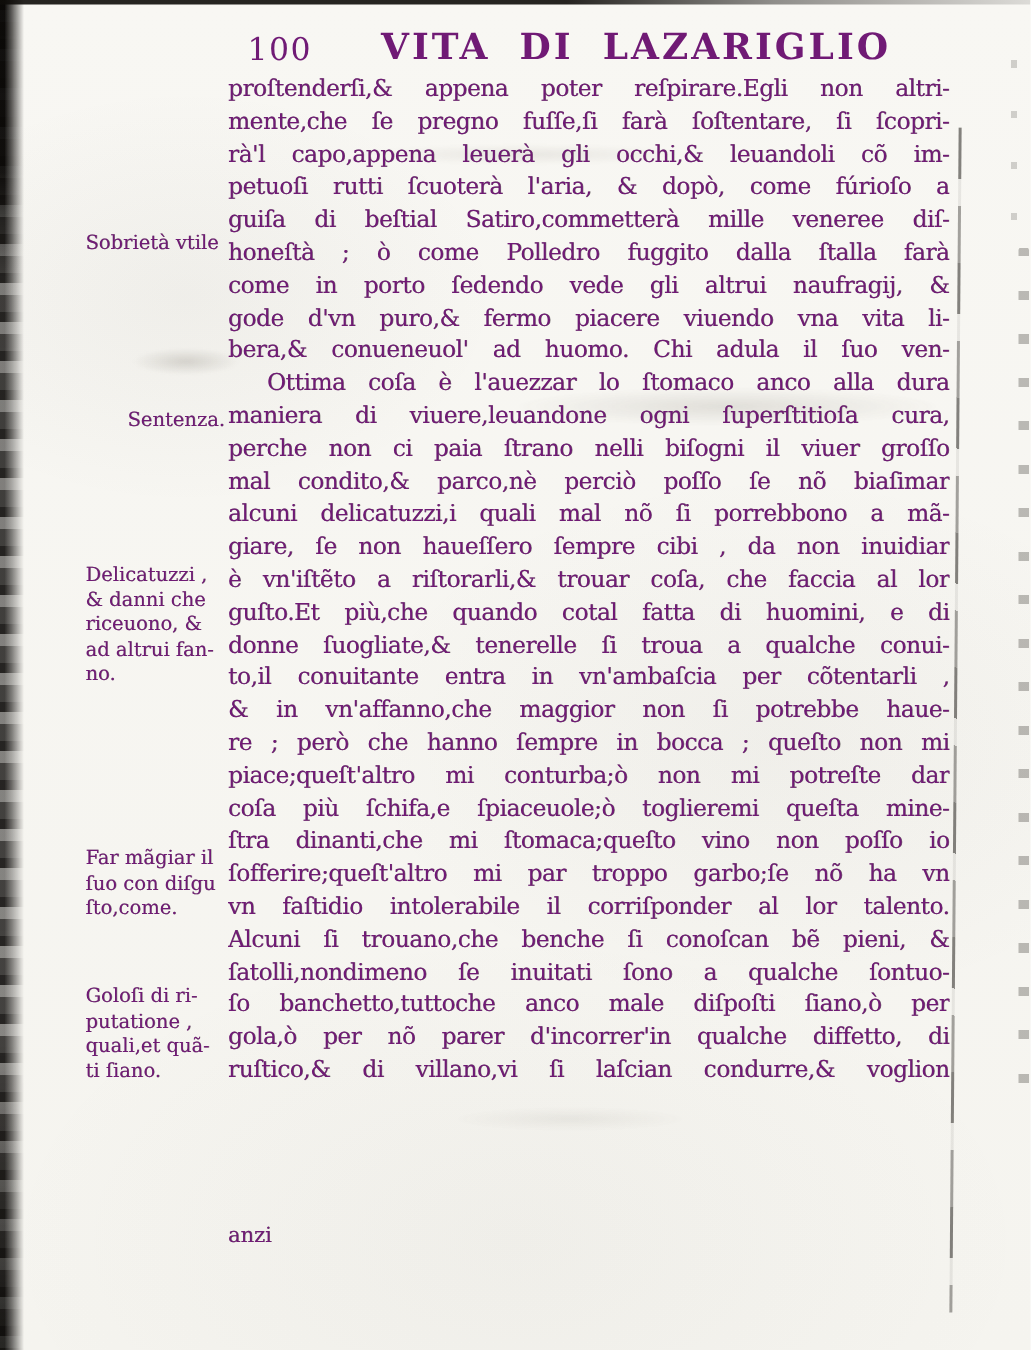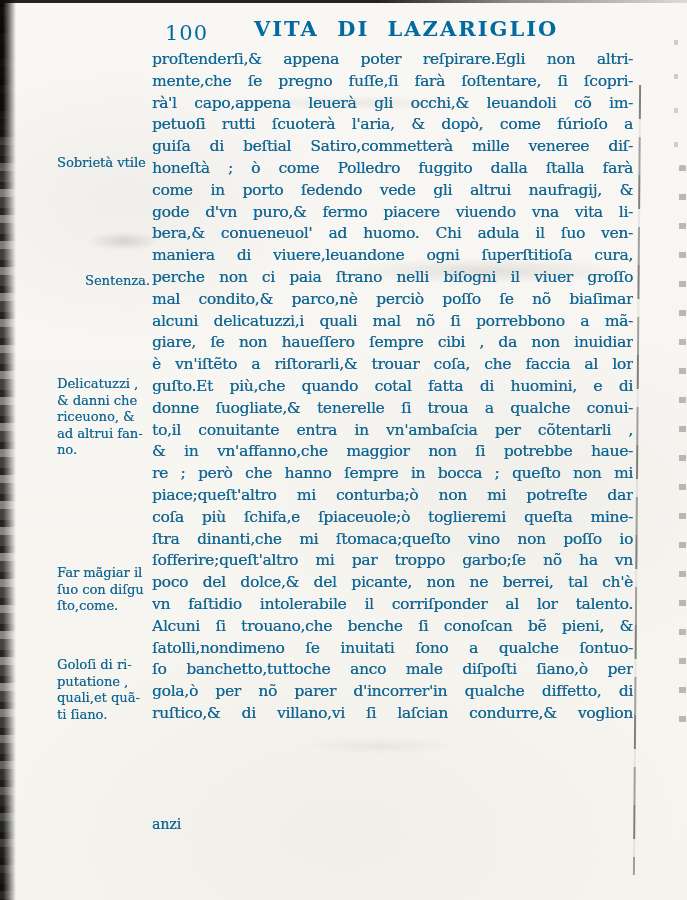--- a/index.html
+++ b/index.html
@@ -55,29 +55,29 @@
   .smudge{
     position:absolute;
     background:radial-gradient(ellipse, rgba(95,88,75,0.20), transparent 70%);
     filter:blur(1px);
   }
   .sm1{left:88px;top:232px;width:72px;height:18px;}
   .sm2{left:340px;top:258px;width:290px;height:26px;opacity:.75;}
   .sm3{left:235px;top:96px;width:230px;height:14px;opacity:.5;}
   .sm4{left:300px;top:738px;width:160px;height:16px;opacity:.4;}
 
-  .ink{color:#0369a1;}
+  .ink{color:#701a75;}
   
   .pagenum{
     position:absolute;left:165px;top:21px;
     font-size:21px;letter-spacing:1px;
   }
   .runtitle{
     position:absolute;left:254px;top:16px;
-    font-size:21px;font-weight:700;
+    font-size:24px;font-weight:700;
     letter-spacing:2px;word-spacing:9px;
     white-space:nowrap;
   }
   
   .bodycol{
     position:absolute;left:152px;top:49px;width:481px;
     font-size:15.5px;letter-spacing:-0.3px;
     line-height:21.8px;
     overflow:hidden;
     text-shadow:0.3px 0 0 rgba(28,25,21,0.55);
@@ -132,36 +132,36 @@
 
   <div class="bline">proſtenderſi,&amp; appena poter reſpirare.Egli non altri-</div>
       <div class="bline">mente,che ſe pregno fuſſe,ſi farà ſoſtentare, ſi ſcopri-</div>
       <div class="bline">rà'l capo,appena leuerà gli occhi,&amp; leuandoli cõ im-</div>
       <div class="bline">petuoſi rutti ſcuoterà l'aria, &amp; dopò, come fúrioſo a</div>
       <div class="bline">guiſa di beſtial Satiro,commetterà mille veneree diſ-</div>
       <div class="bline">honeſtà ; ò come Polledro fuggito dalla ſtalla farà</div>
       <div class="bline">come in porto ſedendo vede gli altrui naufragij, &amp;</div>
       <div class="bline">gode d'vn puro,&amp; fermo piacere viuendo vna vita li-</div>
       <div class="bline">bera,&amp; conueneuol' ad huomo. Chi adula il ſuo ven-</div>
+      <div class="bline indent">Ottima coſa è l'auezzar lo ſtomaco anco alla dura</div>
       <div class="bline">maniera di viuere,leuandone ogni ſuperſtitioſa cura,</div>
       <div class="bline">perche non ci paia ſtrano nelli biſogni il viuer groſſo</div>
       <div class="bline">mal condito,&amp; parco,nè perciò poſſo ſe nõ biaſimar</div>
       <div class="bline">alcuni delicatuzzi,i quali mal nõ ſi porrebbono a mã-</div>
       <div class="bline">giare, ſe non haueſſero ſempre cibi , da non inuidiar</div>
       <div class="bline">è vn'iſtẽto a riſtorarli,&amp; trouar coſa, che faccia al lor</div>
       <div class="bline">guſto.Et più,che quando cotal fatta di huomini, e di</div>
       <div class="bline">donne ſuogliate,&amp; tenerelle ſi troua a qualche conui-</div>
       <div class="bline">to,il conuitante entra in vn'ambaſcia per cõtentarli ,</div>
       <div class="bline">&amp; in vn'affanno,che maggior non ſi potrebbe haue-</div>
       <div class="bline">re ; però che hanno ſempre in bocca ; queſto non mi</div>
       <div class="bline">piace;queſt'altro mi conturba;ò non mi potreſte dar</div>
       <div class="bline">coſa più ſchifa,e ſpiaceuole;ò toglieremi queſta mine-</div>
       <div class="bline">ſtra dinanti,che mi ſtomaca;queſto vino non poſſo io</div>
       <div class="bline">ſofferire;queſt'altro mi par troppo garbo;ſe nõ ha vn</div>
-      <div class="bline">poco del dolce,&amp; del picante, non ne berrei, tal ch'è</div>
       <div class="bline">vn faſtidio intolerabile il corriſponder al lor talento.</div>
       <div class="bline">Alcuni ſi trouano,che benche ſi conoſcan bẽ pieni, &amp;</div>
       <div class="bline">ſatolli,nondimeno ſe inuitati ſono a qualche ſontuo-</div>
       <div class="bline">ſo banchetto,tuttoche anco male diſpoſti ſiano,ò per</div>
       <div class="bline">gola,ò per nõ parer d'incorrer'in qualche diffetto, di</div>
       <div class="bline">ruſtico,&amp; di villano,vi ſi laſcian condurre,&amp; voglion</div>
     </div>
 
   <div class="catchword ink">anzi</div>
 

